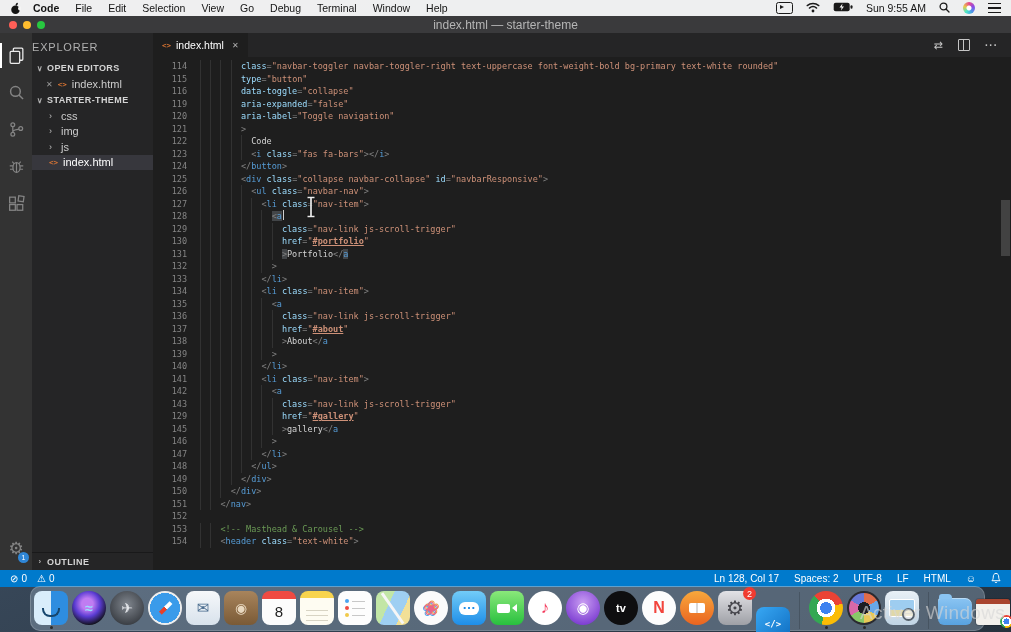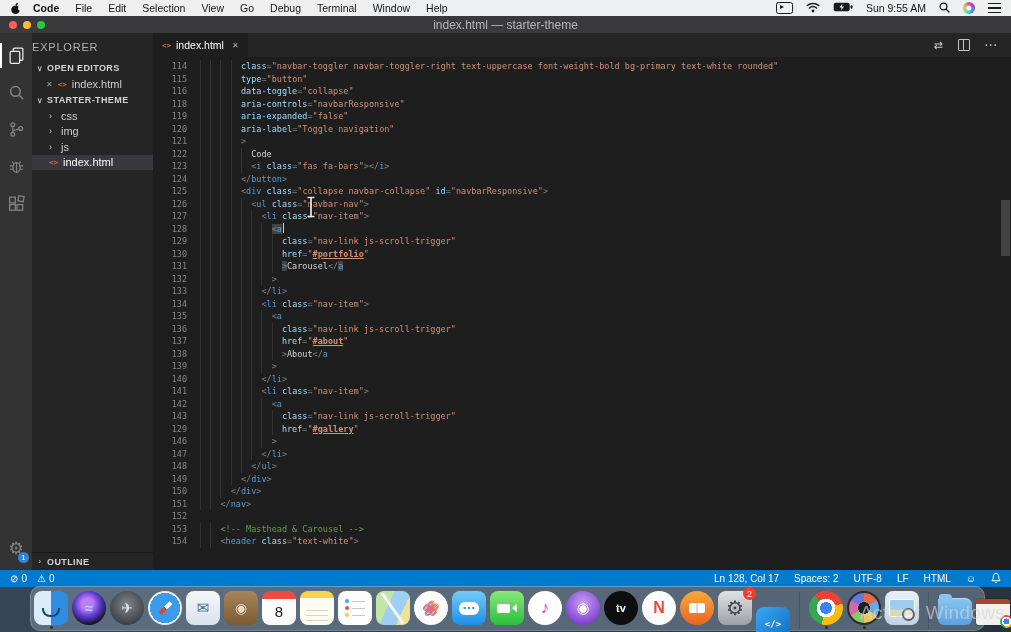--- a/index.html
+++ b/index.html
@@ -346,47 +346,47 @@
             <span class="ta-swap">⇄</span>
             <span class="ta-split"></span>
             <span class="ta-more">···</span>
           </div>
         </div>
         <div class="code">
           <div id="code-lines">
               <div class="cl"><span class="ln">114</span><span class="ct"><span class="ind" style="width: 8ch;"></span><span class="tk a">class</span><span class="tk p">=</span><span class="tk s">"navbar-toggler navbar-toggler-right text-uppercase font-weight-bold bg-primary text-white rounded"</span></span></div>
               <div class="cl"><span class="ln">115</span><span class="ct"><span class="ind" style="width: 8ch;"></span><span class="tk a">type</span><span class="tk p">=</span><span class="tk s">"button"</span></span></div>
               <div class="cl"><span class="ln">116</span><span class="ct"><span class="ind" style="width: 8ch;"></span><span class="tk a">data-toggle</span><span class="tk p">=</span><span class="tk s">"collapse"</span></span></div>
-              <div class="cl"><span class="ln">118</span><span class="ct"><span class="ind" style="width: 8ch;"></span><span class="tk a">aria-controls</span><span class="tk p">=</span><span class="tk s">"navbarResponsive"</span></span></div>
               <div class="cl"><span class="ln">119</span><span class="ct"><span class="ind" style="width: 8ch;"></span><span class="tk a">aria-expanded</span><span class="tk p">=</span><span class="tk s">"false"</span></span></div>
               <div class="cl"><span class="ln">120</span><span class="ct"><span class="ind" style="width: 8ch;"></span><span class="tk a">aria-label</span><span class="tk p">=</span><span class="tk s">"Toggle navigation"</span></span></div>
               <div class="cl"><span class="ln">121</span><span class="ct"><span class="ind" style="width: 8ch;"></span><span class="tk p">&gt;</span></span></div>
               <div class="cl"><span class="ln">122</span><span class="ct"><span class="ind" style="width: 10ch;"></span><span class="tk x">Code</span></span></div>
               <div class="cl"><span class="ln">123</span><span class="ct"><span class="ind" style="width: 10ch;"></span><span class="tk p">&lt;</span><span class="tk t">i</span><span class="tk w"> </span><span class="tk a">class</span><span class="tk p">=</span><span class="tk s">"fas fa-bars"</span><span class="tk p">&gt;&lt;/</span><span class="tk t">i</span><span class="tk p">&gt;</span></span></div>
               <div class="cl"><span class="ln">124</span><span class="ct"><span class="ind" style="width: 8ch;"></span><span class="tk p">&lt;/</span><span class="tk t">button</span><span class="tk p">&gt;</span></span></div>
               <div class="cl"><span class="ln">125</span><span class="ct"><span class="ind" style="width: 8ch;"></span><span class="tk p">&lt;</span><span class="tk t">div</span><span class="tk w"> </span><span class="tk a">class</span><span class="tk p">=</span><span class="tk s">"collapse navbar-collapse"</span><span class="tk w"> </span><span class="tk a">id</span><span class="tk p">=</span><span class="tk s">"navbarResponsive"</span><span class="tk p">&gt;</span></span></div>
               <div class="cl"><span class="ln">126</span><span class="ct"><span class="ind" style="width: 10ch;"></span><span class="tk p">&lt;</span><span class="tk t">ul</span><span class="tk w"> </span><span class="tk a">class</span><span class="tk p">=</span><span class="tk s">"navbar-nav"</span><span class="tk p">&gt;</span></span></div>
               <div class="cl"><span class="ln">127</span><span class="ct"><span class="ind" style="width: 12ch;"></span><span class="tk p">&lt;</span><span class="tk t">li</span><span class="tk w"> </span><span class="tk a">class</span><span class="tk p">=</span><span class="tk s">"nav-item"</span><span class="tk p">&gt;</span></span></div>
               <div class="cl"><span class="ln">128</span><span class="ct"><span class="ind" style="width: 14ch;"></span><span class="tk p box">&lt;</span><span class="tk t box">a</span><span class="caret"></span></span></div>
               <div class="cl"><span class="ln">129</span><span class="ct"><span class="ind" style="width: 16ch;"></span><span class="tk a">class</span><span class="tk p">=</span><span class="tk s">"nav-link js-scroll-trigger"</span></span></div>
               <div class="cl"><span class="ln">130</span><span class="ct"><span class="ind" style="width: 16ch;"></span><span class="tk a">href</span><span class="tk p">=</span><span class="tk s">"</span><span class="tk lnk">#portfolio</span><span class="tk s">"</span></span></div>
-              <div class="cl"><span class="ln">131</span><span class="ct"><span class="ind" style="width: 16ch;"></span><span class="tk p box">&gt;</span><span class="tk x">Carousel</span><span class="tk p">&lt;/</span><span class="tk t box">a</span></span></div>
+              <div class="cl"><span class="ln">131</span><span class="ct"><span class="ind" style="width: 16ch;"></span><span class="tk p box">&gt;</span><span class="tk x">Portfolio</span><span class="tk p">&lt;/</span><span class="tk t box">a</span></span></div>
               <div class="cl"><span class="ln">132</span><span class="ct"><span class="ind" style="width: 14ch;"></span><span class="tk p">&gt;</span></span></div>
               <div class="cl"><span class="ln">133</span><span class="ct"><span class="ind" style="width: 12ch;"></span><span class="tk p">&lt;/</span><span class="tk t">li</span><span class="tk p">&gt;</span></span></div>
               <div class="cl"><span class="ln">134</span><span class="ct"><span class="ind" style="width: 12ch;"></span><span class="tk p">&lt;</span><span class="tk t">li</span><span class="tk w"> </span><span class="tk a">class</span><span class="tk p">=</span><span class="tk s">"nav-item"</span><span class="tk p">&gt;</span></span></div>
               <div class="cl"><span class="ln">135</span><span class="ct"><span class="ind" style="width: 14ch;"></span><span class="tk p">&lt;</span><span class="tk t">a</span></span></div>
               <div class="cl"><span class="ln">136</span><span class="ct"><span class="ind" style="width: 16ch;"></span><span class="tk a">class</span><span class="tk p">=</span><span class="tk s">"nav-link js-scroll-trigger"</span></span></div>
               <div class="cl"><span class="ln">137</span><span class="ct"><span class="ind" style="width: 16ch;"></span><span class="tk a">href</span><span class="tk p">=</span><span class="tk s">"</span><span class="tk lnk">#about</span><span class="tk s">"</span></span></div>
               <div class="cl"><span class="ln">138</span><span class="ct"><span class="ind" style="width: 16ch;"></span><span class="tk p">&gt;</span><span class="tk x">About</span><span class="tk p">&lt;/</span><span class="tk t">a</span></span></div>
               <div class="cl"><span class="ln">139</span><span class="ct"><span class="ind" style="width: 14ch;"></span><span class="tk p">&gt;</span></span></div>
               <div class="cl"><span class="ln">140</span><span class="ct"><span class="ind" style="width: 12ch;"></span><span class="tk p">&lt;/</span><span class="tk t">li</span><span class="tk p">&gt;</span></span></div>
               <div class="cl"><span class="ln">141</span><span class="ct"><span class="ind" style="width: 12ch;"></span><span class="tk p">&lt;</span><span class="tk t">li</span><span class="tk w"> </span><span class="tk a">class</span><span class="tk p">=</span><span class="tk s">"nav-item"</span><span class="tk p">&gt;</span></span></div>
               <div class="cl"><span class="ln">142</span><span class="ct"><span class="ind" style="width: 14ch;"></span><span class="tk p">&lt;</span><span class="tk t">a</span></span></div>
               <div class="cl"><span class="ln">143</span><span class="ct"><span class="ind" style="width: 16ch;"></span><span class="tk a">class</span><span class="tk p">=</span><span class="tk s">"nav-link js-scroll-trigger"</span></span></div>
               <div class="cl"><span class="ln">129</span><span class="ct"><span class="ind" style="width: 16ch;"></span><span class="tk a">href</span><span class="tk p">=</span><span class="tk s">"</span><span class="tk lnk">#gallery</span><span class="tk s">"</span></span></div>
+              <div class="cl"><span class="ln">145</span><span class="ct"><span class="ind" style="width: 16ch;"></span><span class="tk p">&gt;</span><span class="tk x">gallery</span><span class="tk p">&lt;/</span><span class="tk t">a</span></span></div>
               <div class="cl"><span class="ln">146</span><span class="ct"><span class="ind" style="width: 14ch;"></span><span class="tk p">&gt;</span></span></div>
               <div class="cl"><span class="ln">147</span><span class="ct"><span class="ind" style="width: 12ch;"></span><span class="tk p">&lt;/</span><span class="tk t">li</span><span class="tk p">&gt;</span></span></div>
               <div class="cl"><span class="ln">148</span><span class="ct"><span class="ind" style="width: 10ch;"></span><span class="tk p">&lt;/</span><span class="tk t">ul</span><span class="tk p">&gt;</span></span></div>
               <div class="cl"><span class="ln">149</span><span class="ct"><span class="ind" style="width: 8ch;"></span><span class="tk p">&lt;/</span><span class="tk t">div</span><span class="tk p">&gt;</span></span></div>
               <div class="cl"><span class="ln">150</span><span class="ct"><span class="ind" style="width: 6ch;"></span><span class="tk p">&lt;/</span><span class="tk t">div</span><span class="tk p">&gt;</span></span></div>
               <div class="cl"><span class="ln">151</span><span class="ct"><span class="ind" style="width: 4ch;"></span><span class="tk p">&lt;/</span><span class="tk t">nav</span><span class="tk p">&gt;</span></span></div>
               <div class="cl"><span class="ln">152</span><span class="ct"></span></div>
               <div class="cl"><span class="ln">153</span><span class="ct"><span class="ind" style="width: 4ch;"></span><span class="tk c">&lt;!-- Masthead &amp; Carousel --&gt;</span></span></div>
               <div class="cl"><span class="ln">154</span><span class="ct"><span class="ind" style="width: 4ch;"></span><span class="tk p">&lt;</span><span class="tk t">header</span><span class="tk w"> </span><span class="tk a">class</span><span class="tk p">=</span><span class="tk s">"text-white"</span><span class="tk p">&gt;</span></span></div>
             </div>

